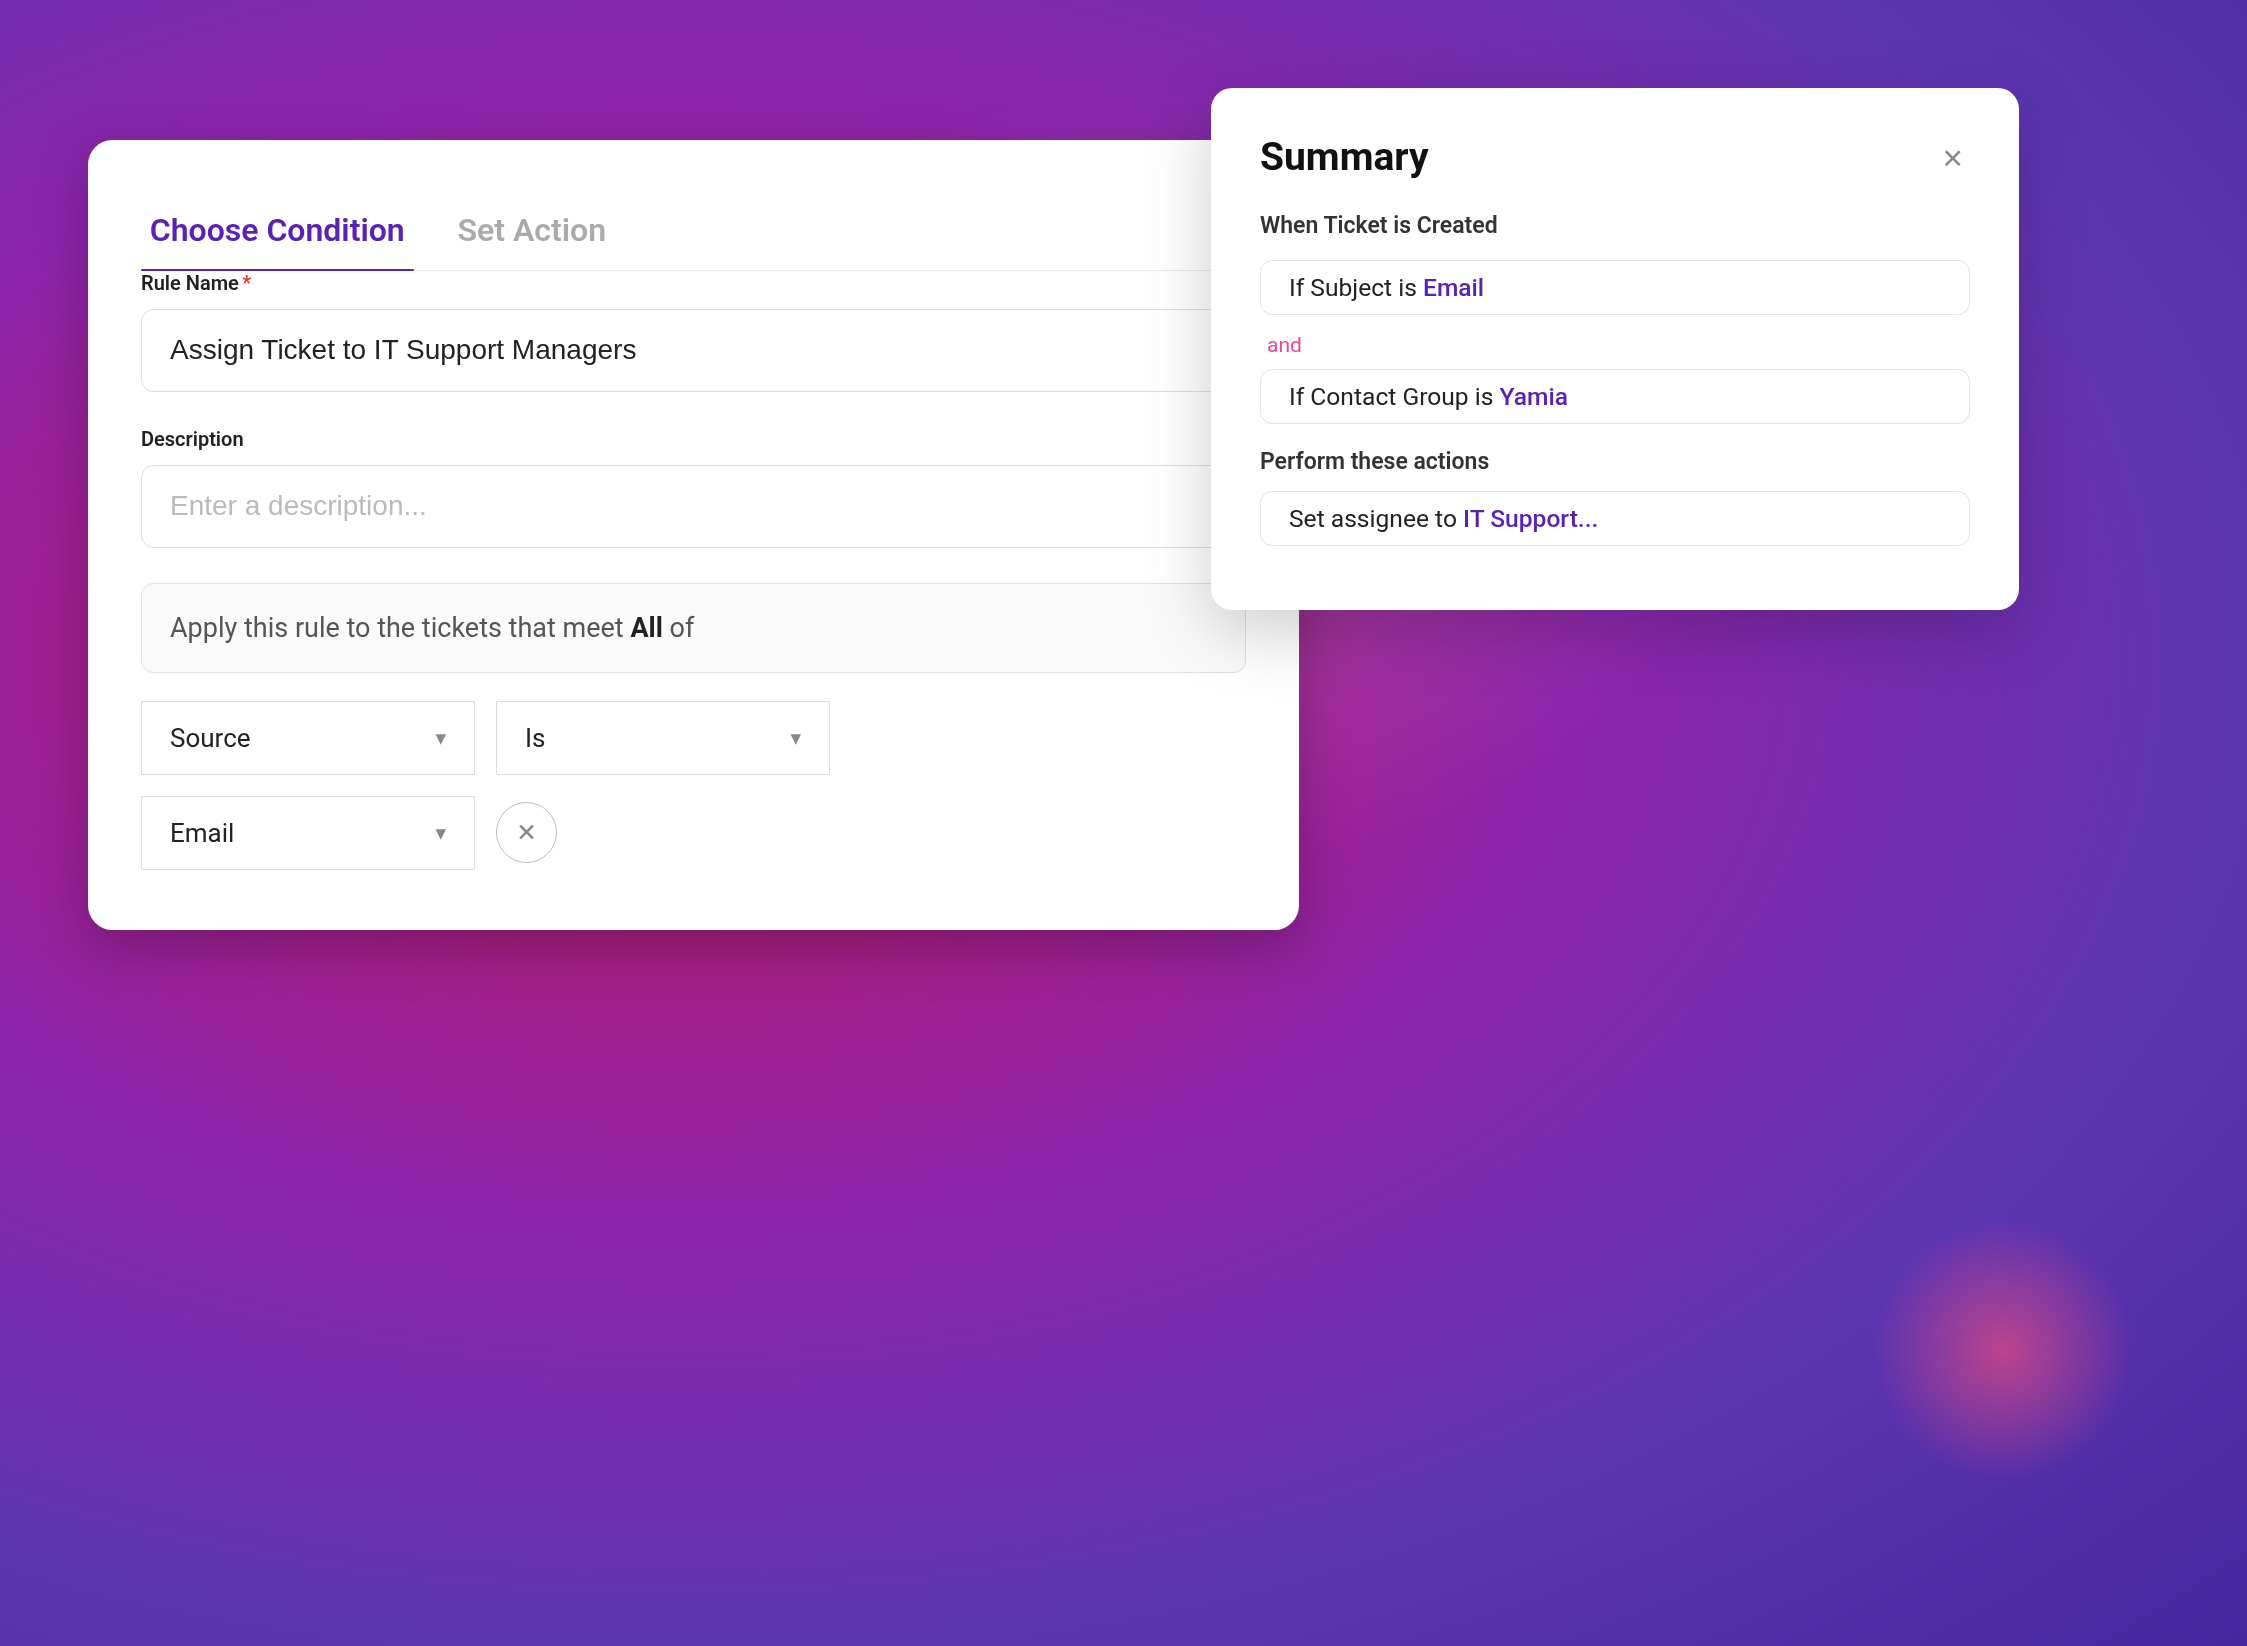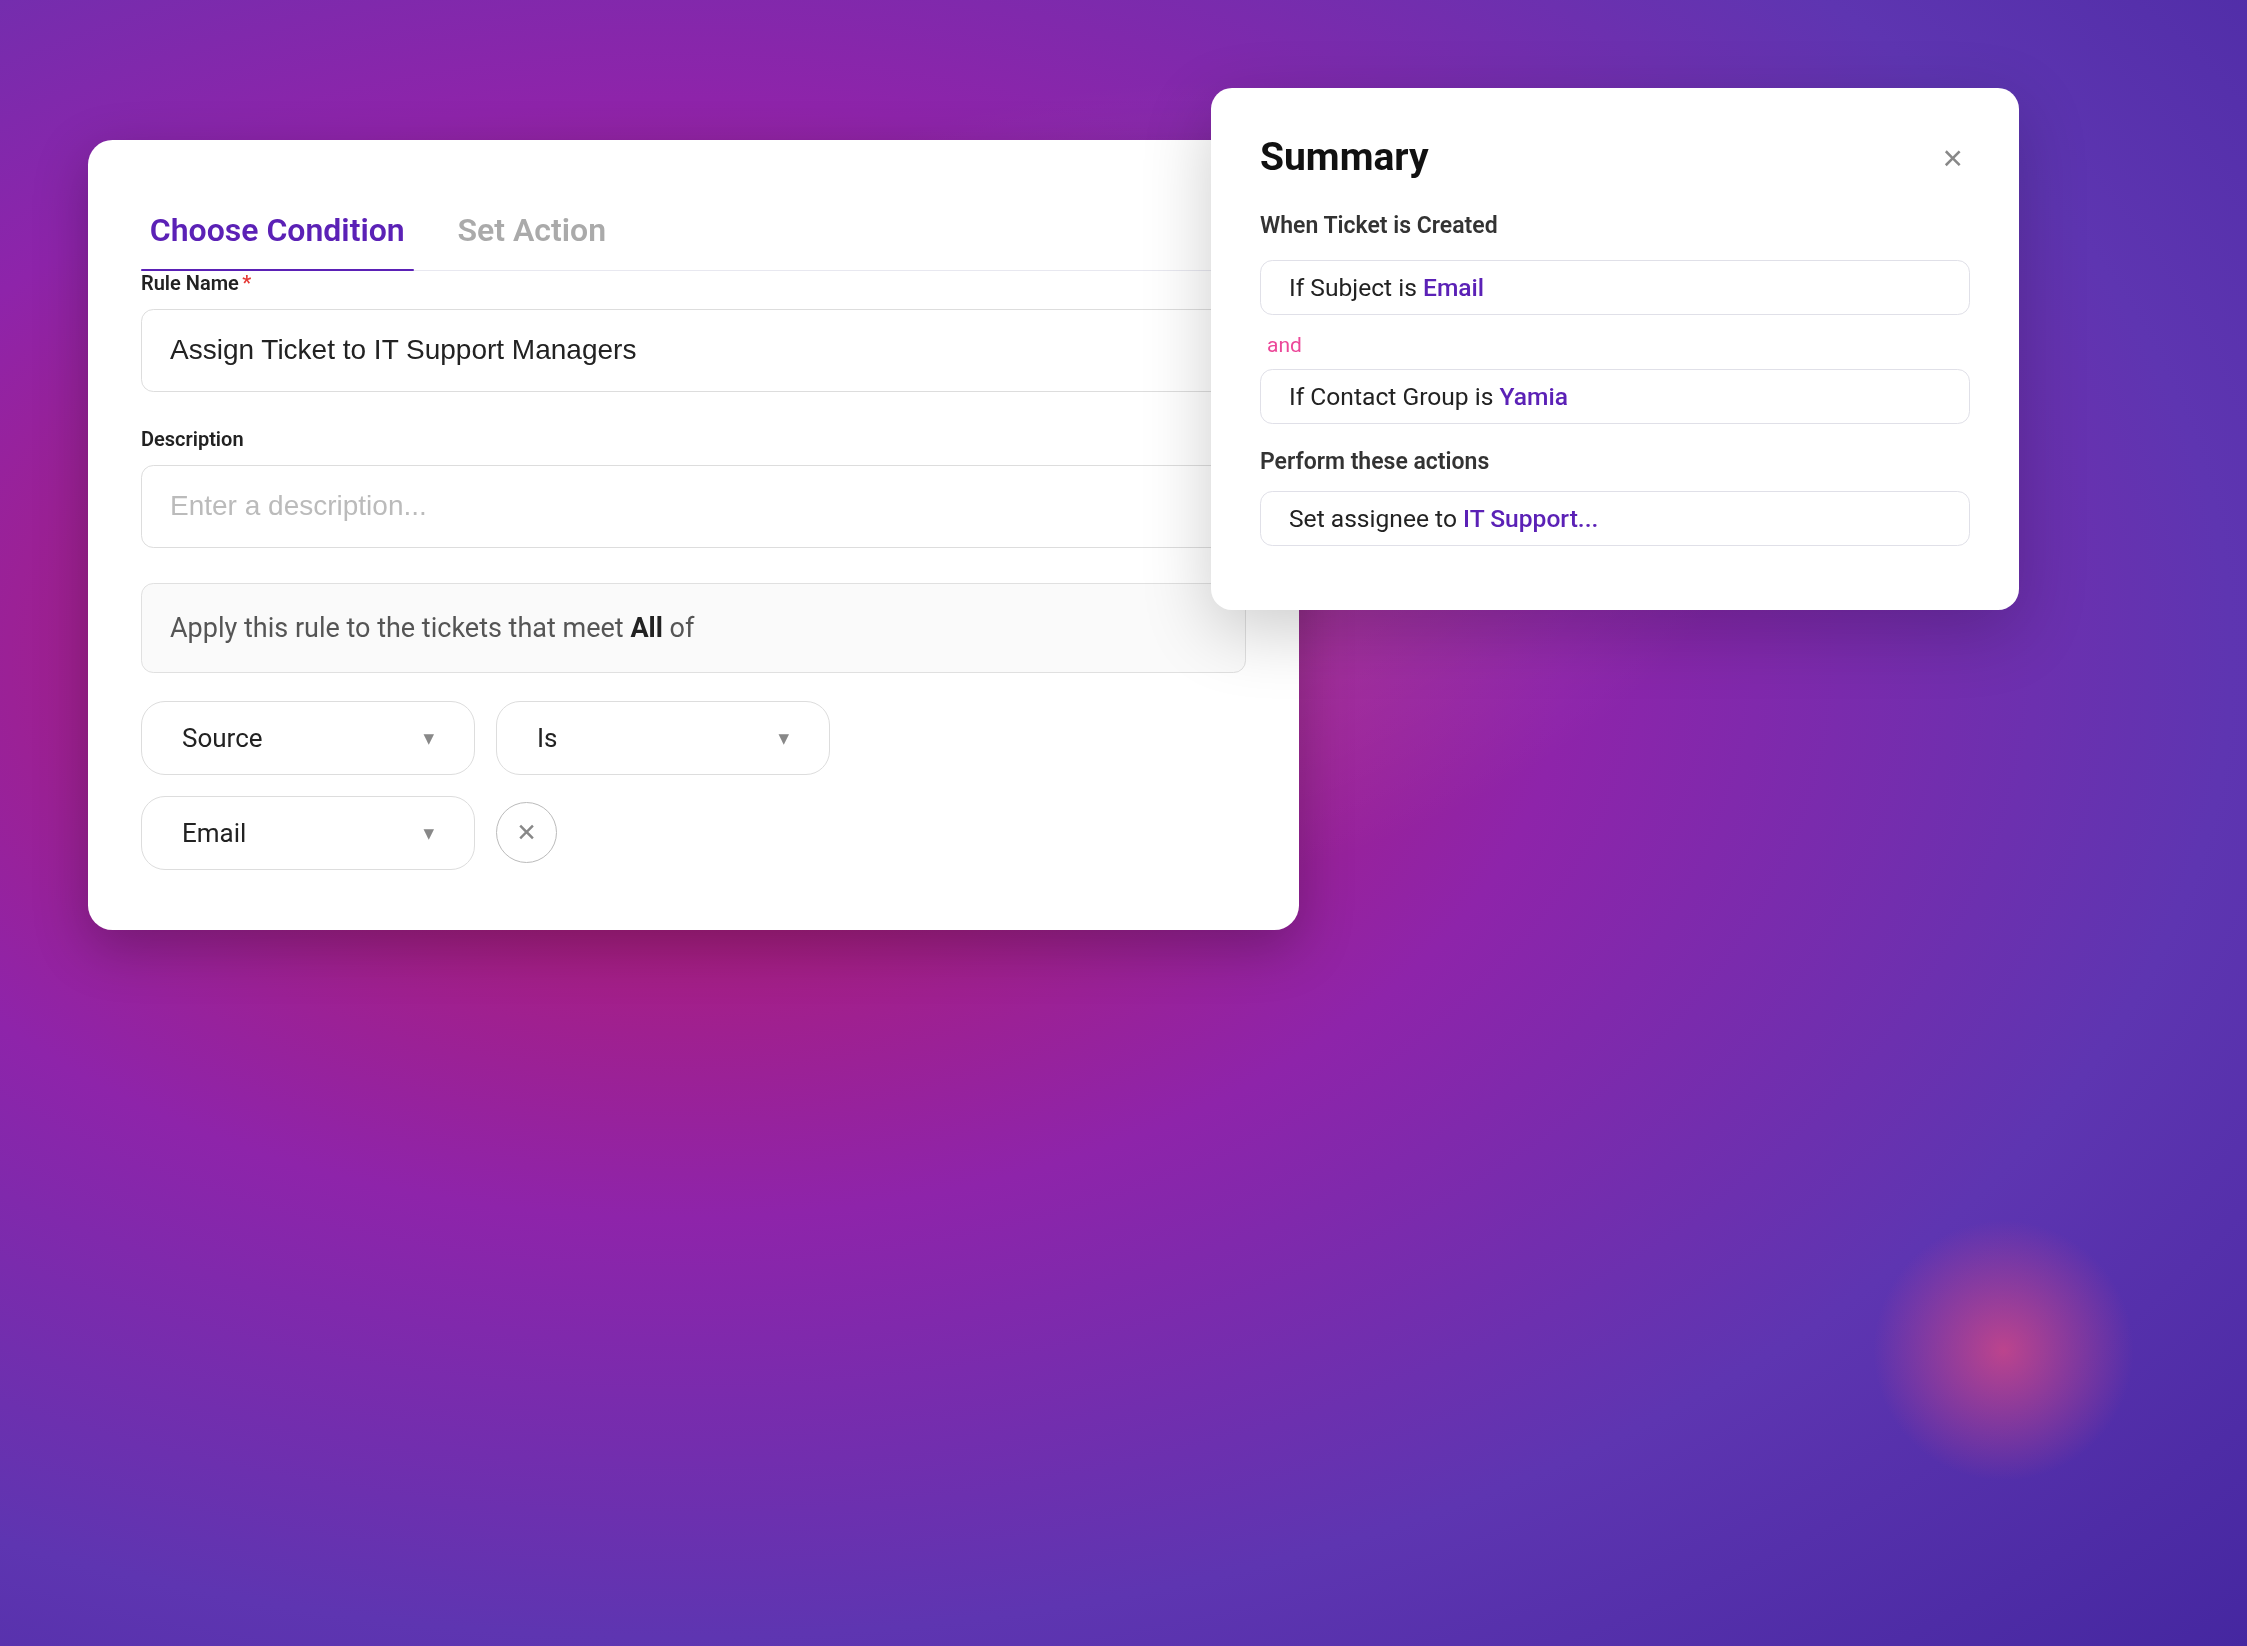--- a/index.html
+++ b/index.html
@@ -132,23 +132,23 @@
     .dropdown-row {
       display: flex;
       gap: 21px;
       margin-bottom: 21px;
     }
 
     .dropdown {
       display: flex;
       align-items: center;
       justify-content: space-between;
-      padding: 21px 40px;
+      padding: 21px 28px;
       border: 1.3px solid #ddd;
-      border-radius: 24px;
+      border-radius: 1px;
       font-size: 26px;
       color: #222;
       background: #fff;
       cursor: pointer;
       min-width: 334px;
     }
 
     .dropdown-arrow {
       font-size: 21px;
       color: #888;

